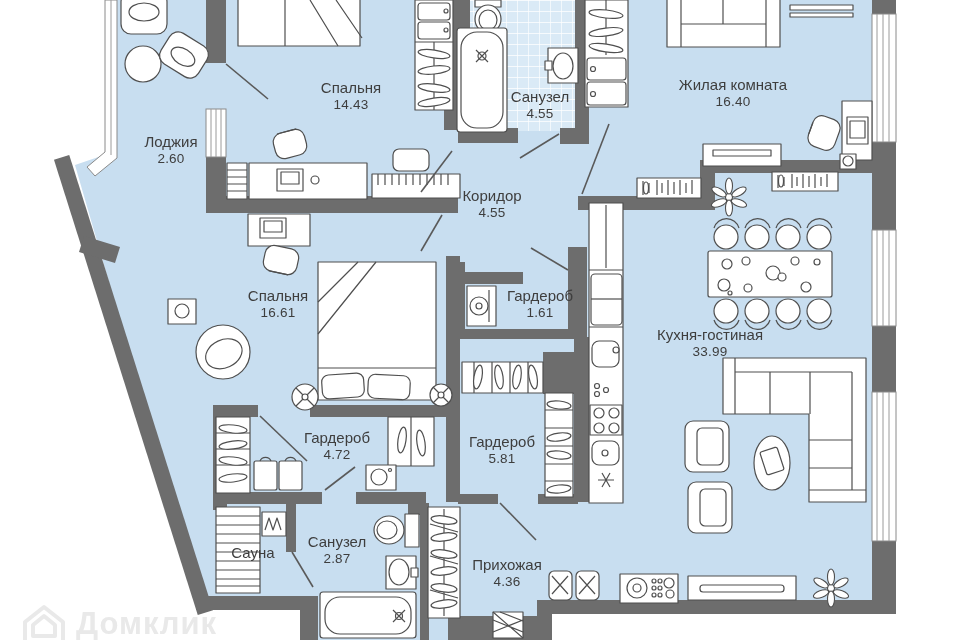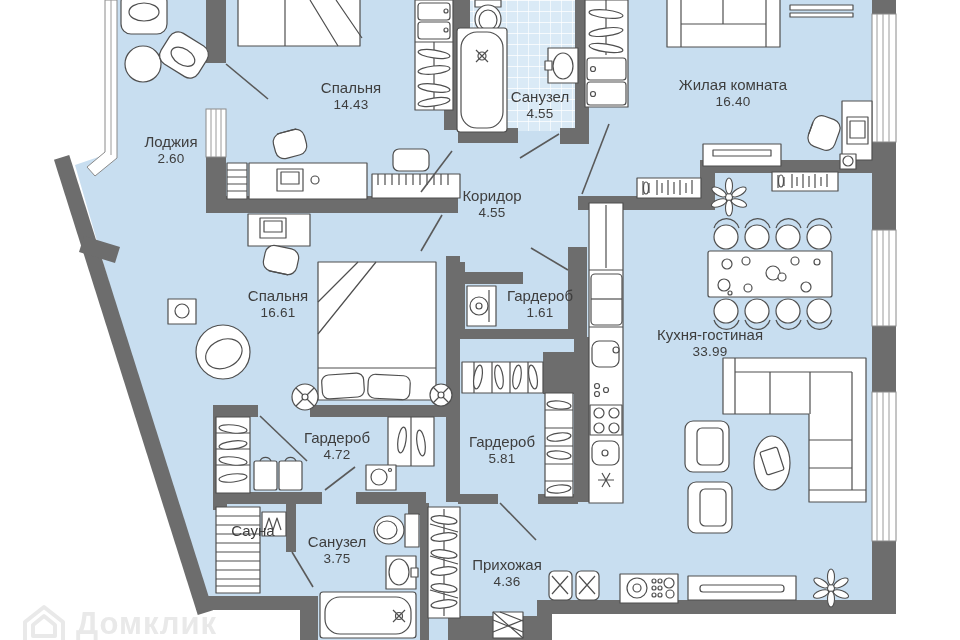--- a/index.html
+++ b/index.html
@@ -462,27 +462,27 @@
     <span class="ra">33.99</span>
   </div>
   <div class="room-label" style="left:337px;top:430px">
     <span class="rn">Гардероб</span>
     <span class="ra">4.72</span>
   </div>
   <div class="room-label" style="left:502px;top:434px">
     <span class="rn">Гардероб</span>
     <span class="ra">5.81</span>
   </div>
-  <div class="room-label" style="left:253px;top:523px">
+  <div class="room-label" style="left:253px;top:545px">
     <span class="rn">Сауна</span>
     
   </div>
   <div class="room-label" style="left:337px;top:534px">
     <span class="rn">Санузел</span>
-    <span class="ra">3.75</span>
+    <span class="ra">2.87</span>
   </div>
   <div class="room-label" style="left:507px;top:557px">
     <span class="rn">Прихожая</span>
     <span class="ra">4.36</span>
   </div>
 </div>
 
 <div id="watermark">
   <svg width="44" height="40" viewBox="0 0 44 40">
     <path d="M22 3 L41 18 L41 38 L3 38 L3 18 Z M22 12 L33 21 L33 32 L11 32 L11 21 Z" fill="none" stroke="#e9e9e9" stroke-width="4" stroke-linejoin="round"></path>

